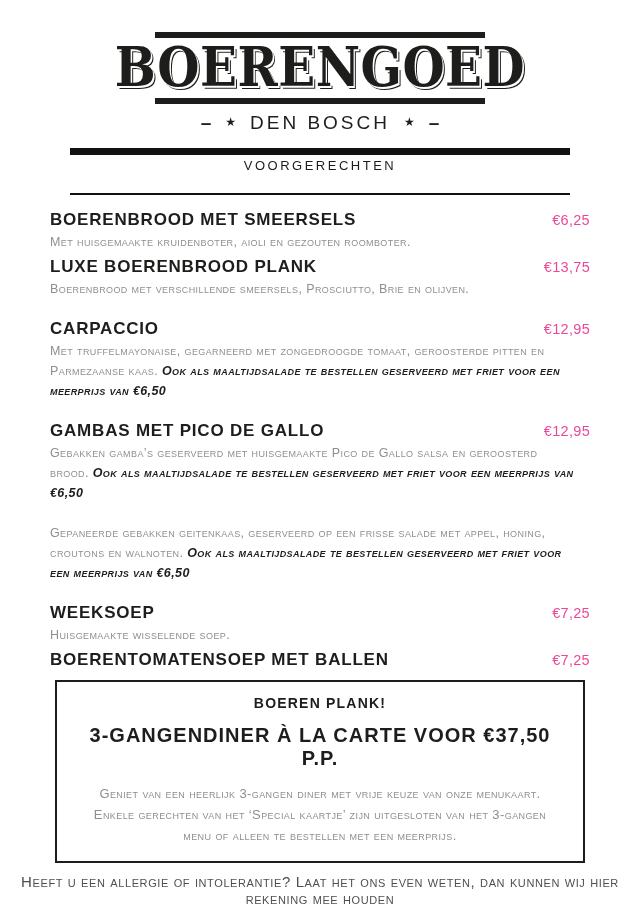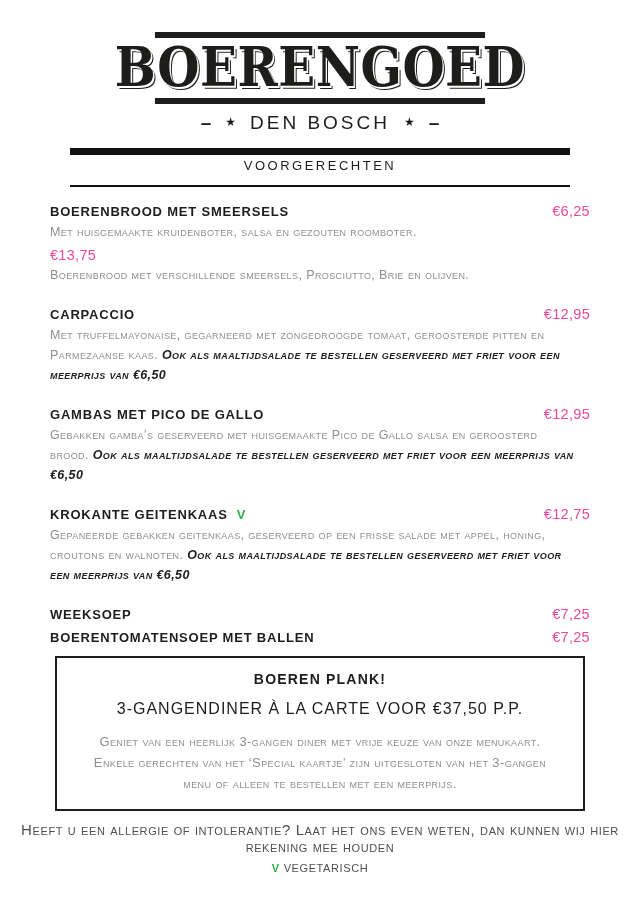--- a/index.html
+++ b/index.html
@@ -23,45 +23,45 @@
     margin-top:8px; display:flex; justify-content:center; align-items:center;
     gap:14px; font-size:19px; letter-spacing:3px; color:#1d1d1b;
   }
   .location-dash { font-weight:700; letter-spacing:0; }
   .location-star { font-size:12px; letter-spacing:0; position:relative; top:-1px; }
   .location-name { font-weight:400; }
 
   
   .section-head { margin:14px auto 0; width:500px; }
   .bar-thick { height:7px; background:#111111; }
-  .section-title { text-align:center; font-size:13px; letter-spacing:2.5px; padding:3px 0 12px; }
+  .section-title { text-align:center; font-size:13px; letter-spacing:2.5px; padding:3px 0 20px; }
   .bar-thin { height:2px; background:#111111; }
 
   
   .menu { margin:15px 50px 0 50px; }
   .menu-item { margin-bottom:20px; }
   .menu-item.tight { margin-bottom:5px; }
   .menu-item:last-child { margin-bottom:0; }
   .item-head { display:flex; justify-content:space-between; align-items:baseline; }
-  .item-name { font-weight:700; font-size:13px; letter-spacing:0.8px; }
+  .item-name { font-weight:700; font-size:17px; letter-spacing:0.8px; }
   .veg-badge { color:#2eb34a; font-weight:700; font-size:13px; margin-left:9px; }
   .item-price { font-size:14.5px; color:#ec4899; letter-spacing:0.3px; white-space:nowrap; }
   .item-desc {
     margin:2px 0 0; padding-right:16px; font-size:12.5px; line-height:20px;
     font-variant:small-caps; letter-spacing:0.4px; color:#8f8f8f;
   }
   .desc-em { color:#1d1d1b; font-weight:700; font-style:italic; }
 
   
   .deal-box {
     margin:10px 55px 0; border:2px solid #1d1d1b; text-align:center;
     padding:13px 26px 15px;
   }
   .deal-title { font-weight:700; font-size:14px; letter-spacing:1.2px; }
-  .deal-subtitle { font-weight:400; font-size:16px; letter-spacing:1px; margin-top:13px; }
+  .deal-subtitle { font-weight:700; font-size:20px; letter-spacing:1px; margin-top:13px; }
   .deal-body {
     margin:13px auto 0; max-width:480px; font-variant:small-caps;
     color:#8f8f8f; font-size:13px; line-height:21px; letter-spacing:0.4px;
   }
 
   
   .page-footer {
     margin-top:10px; text-align:center; color:#4f4f4f; font-size:15px;
     letter-spacing:0.6px; font-variant:small-caps;
   }
@@ -91,54 +91,52 @@
     <div class="section-title">VOORGERECHTEN</div>
     <div class="bar-thin"></div>
   </section>
 
   <main class="menu">
       <article class="menu-item tight">
         <div class="item-head">
           <div class="item-name-wrap"><span class="item-name">BOERENBROOD MET SMEERSELS</span></div>
           <span class="item-price">€6,25</span>
         </div>
-        <p class="item-desc"><span class="desc-normal">Met huisgemaakte kruidenboter, salsa en gezouten roomboter.</span></p>
+        <p class="item-desc"><span class="desc-normal">Met huisgemaakte kruidenboter, aioli en gezouten roomboter.</span></p>
       </article>
       <article class="menu-item">
         <div class="item-head">
+          <div class="item-name-wrap"><span class="item-name">LUXE BOERENBROOD PLANK</span></div>
           <span class="item-price">€13,75</span>
         </div>
         <p class="item-desc"><span class="desc-normal">Boerenbrood met verschillende smeersels, Prosciutto, Brie en olijven.</span></p>
       </article>
       <article class="menu-item">
         <div class="item-head">
           <div class="item-name-wrap"><span class="item-name">CARPACCIO</span></div>
           <span class="item-price">€12,95</span>
         </div>
         <p class="item-desc"><span class="desc-normal">Met truffelmayonaise, gegarneerd met zongedroogde tomaat, geroosterde pitten en Parmezaanse kaas. </span><span class="desc-em">Ook als maaltijdsalade te bestellen geserveerd met friet voor een meerprijs van €6,50</span></p>
       </article>
       <article class="menu-item">
         <div class="item-head">
           <div class="item-name-wrap"><span class="item-name">GAMBAS MET PICO DE GALLO</span></div>
           <span class="item-price">€12,95</span>
         </div>
         <p class="item-desc"><span class="desc-normal">Gebakken gamba’s geserveerd met huisgemaakte Pico de Gallo salsa en geroosterd brood. </span><span class="desc-em">Ook als maaltijdsalade te bestellen geserveerd met friet voor een meerprijs van €6,50</span></p>
       </article>
       <article class="menu-item">
-        <div class="item-head">
-          <div class="item-name-wrap"><span class="item-name">KROKANTE GEITENKAAS</span><span class="veg-badge">V</span></div>
-          <span class="item-price">€12,75</span>
-        </div>
         <p class="item-desc"><span class="desc-normal">Gepaneerde gebakken geitenkaas, geserveerd op een frisse salade met appel, honing, croutons en walnoten. </span><span class="desc-em">Ook als maaltijdsalade te bestellen geserveerd met friet voor een meerprijs van €6,50</span></p>
       </article>
       <article class="menu-item tight">
         <div class="item-head">
           <div class="item-name-wrap"><span class="item-name">WEEKSOEP</span></div>
           <span class="item-price">€7,25</span>
         </div>
+        <p class="item-desc"><span class="desc-normal">Huisgemaakte wisselende soep.</span></p>
       </article>
       <article class="menu-item">
         <div class="item-head">
           <div class="item-name-wrap"><span class="item-name">BOERENTOMATENSOEP MET BALLEN</span></div>
           <span class="item-price">€7,25</span>
         </div>
       </article>
     </main>
 
   <section class="deal-box">

